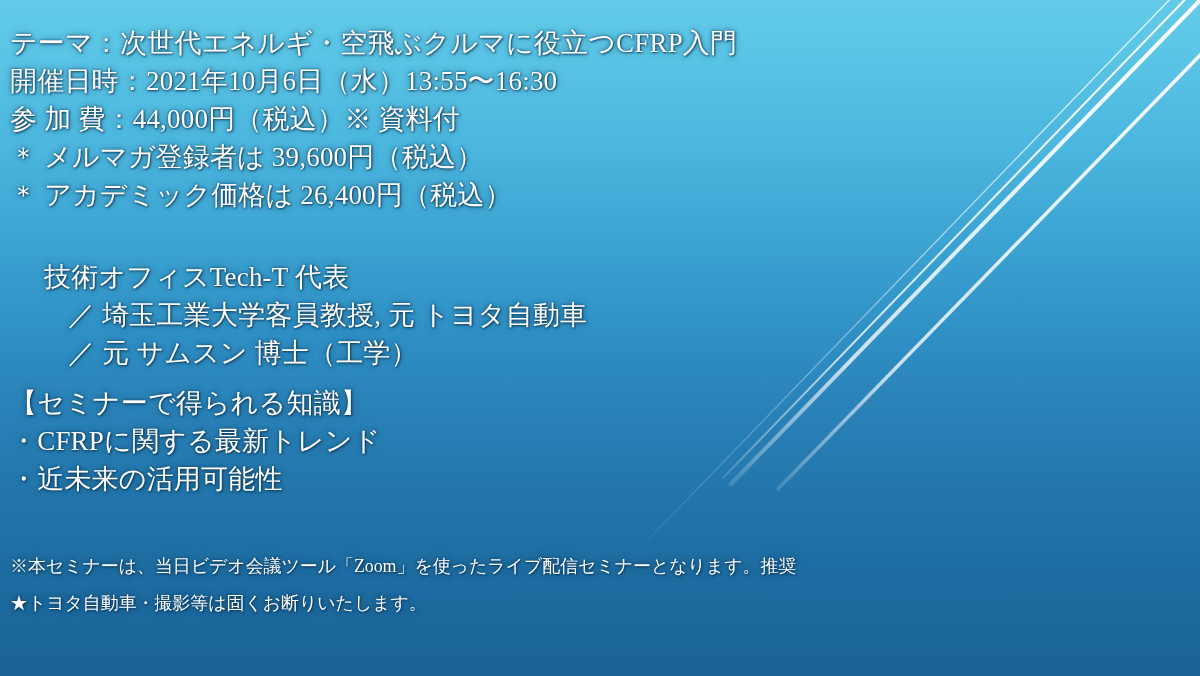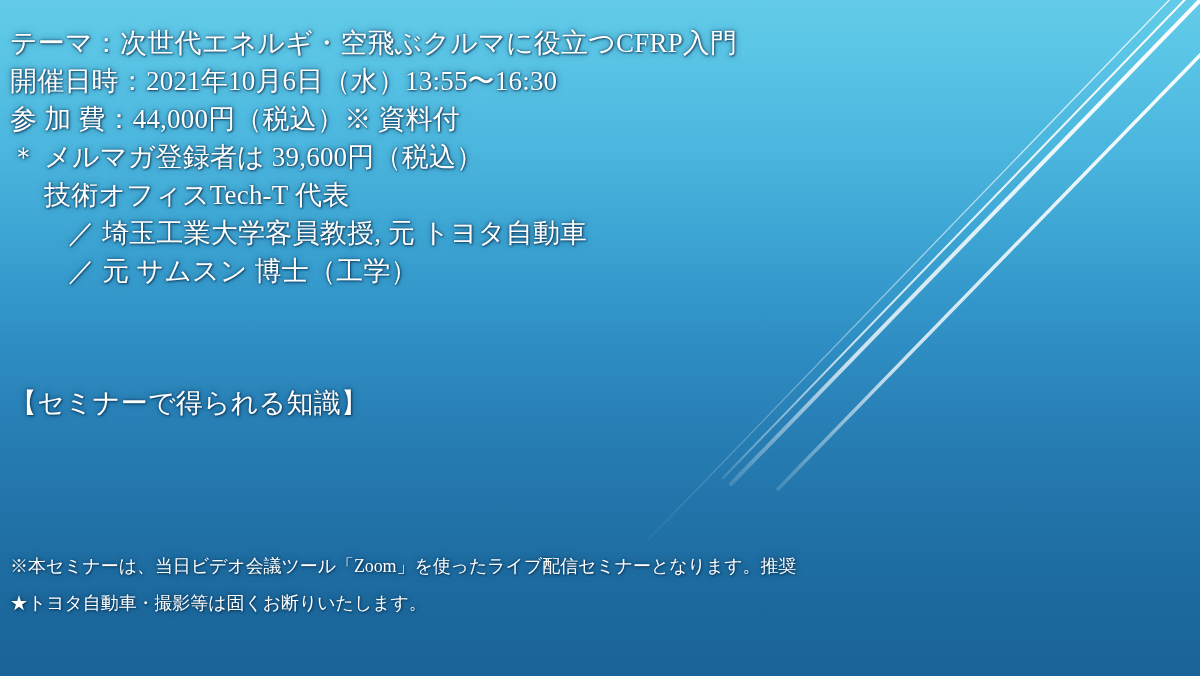--- a/index.html
+++ b/index.html
@@ -55,21 +55,21 @@
   }
   #block-details { top: 24px; }
   #block-knowledge { top: 384px; }
   #block-notice { top: 548px; }
   #block-notice .ln {
     font-size: 18px;
     line-height: 37px;
     height: 37px;
     letter-spacing: -0.1px;
   }
-  .indent1 { padding-left: 34px; }
+  .indent1 { padding-left: 34px; margin-top: 44px; }
   .indent2 { padding-left: 58px; }
 </style>
 </head>
 <body>
 
 <div id="slide">
 
   <svg id="deco" viewBox="0 0 1200 676" preserveAspectRatio="none" aria-hidden="true">
     <defs>
       <linearGradient id="streakFade" x1="0" y1="1" x2="1" y2="0">
@@ -92,27 +92,30 @@
     </g>
   </svg>
 
   <div class="text-layer">
 
     <div class="blk" id="block-details">
       <div class="ln">テーマ：次世代エネルギ・空飛ぶクルマに役立つCFRP入門</div>
       <div class="ln">開催日時：2021年10月6日（水）13:55〜16:30</div>
       <div class="ln">参 加 費：44,000円（税込）※ 資料付</div>
       <div class="ln">＊ メルマガ登録者は 39,600円（税込）</div>
+      <div class="ln">＊ アカデミック価格は 26,400円（税込）</div>
       <div class="ln indent1">技術オフィスTech-T 代表</div>
       <div class="ln indent2">／ 埼玉工業大学客員教授, 元 トヨタ自動車</div>
       <div class="ln indent2">／ 元 サムスン  博士（工学）</div>
     </div>
 
     <div class="blk" id="block-knowledge">
       <div class="ln">【セミナーで得られる知識】</div>
+      <div class="ln">・CFRPに関する最新トレンド</div>
+      <div class="ln">・近未来の活用可能性</div>
     </div>
 
     <div class="blk" id="block-notice">
       <div class="ln">※本セミナーは、当日ビデオ会議ツール「Zoom」を使ったライブ配信セミナーとなります。推奨</div>
       <div class="ln">★トヨタ自動車・撮影等は固くお断りいたします。</div>
     </div>
 
   </div>
 </div>
 

